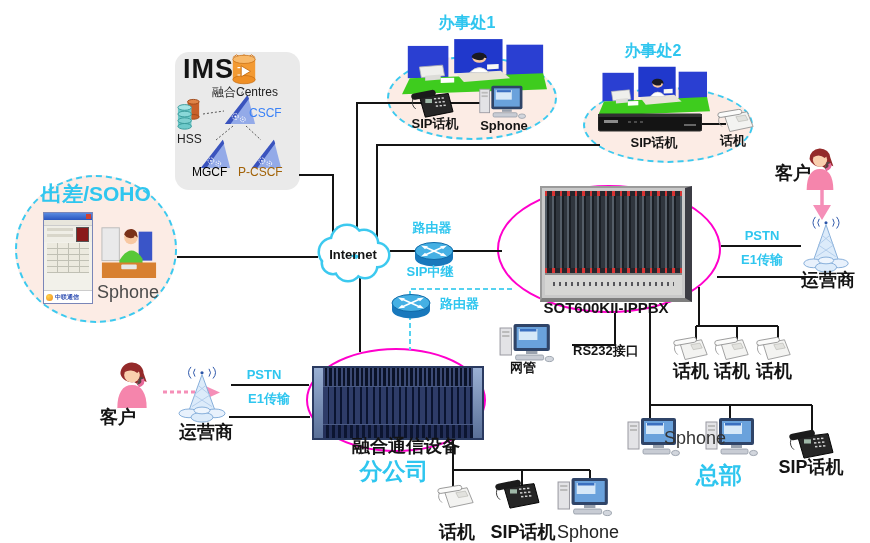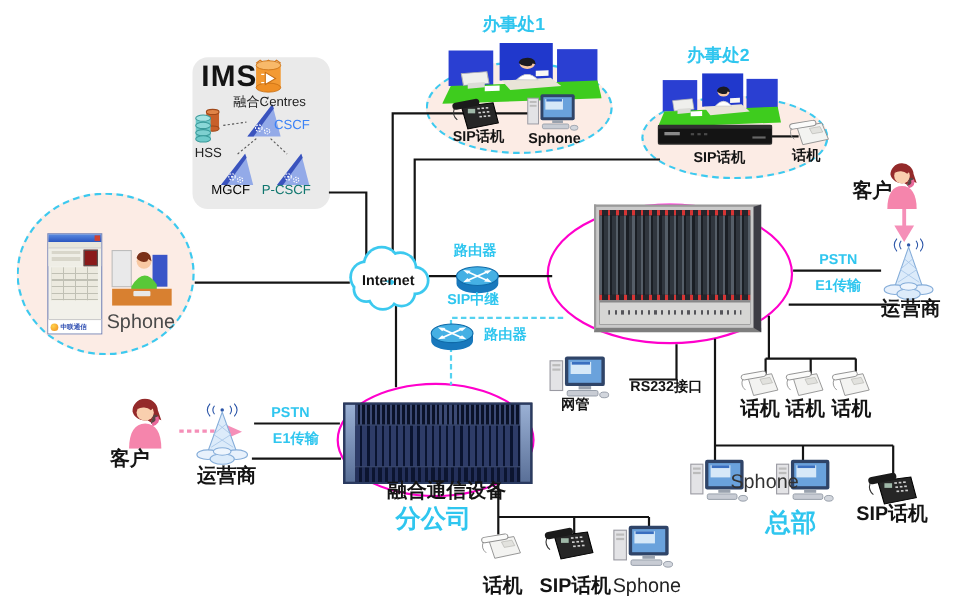--- a/index.html
+++ b/index.html
@@ -283,22 +283,23 @@
   <svg class="ic" style="left:199px;top:138px;width:33px;height:31px;">
       <use href="#sym-gear-tri"></use>
     </svg>
   <svg class="ic" style="left:250px;top:138px;width:33px;height:31px;">
       <use href="#sym-gear-tri"></use>
     </svg>
   <div class="lb s12" style="left:212px;top:86px;color:#222;">融合Centres</div>
   <div class="lb s12" style="left:249px;top:107px;color:#3b82f6;">CSCF</div>
   <div class="lb s12" style="left:177px;top:133px;color:#222;">HSS</div>
   <div class="lb s12" style="left:192px;top:166px;color:#000000;">MGCF</div>
-  <div class="lb s12" style="left:238px;top:166px;color:#0f766e;">P-CSCF</div>
-
+  <div class="lb s12" style="left:238px;top:166px;color:#a16207;">P-CSCF</div>
+
+  <div class="lb b cy s21 ctr" style="left:96px;top:182px;">出差/SOHO</div>
   <div class="sp">
     <div class="sp-title"></div>
     <div class="sp-menu"></div>
     <div class="sp-top">
       <div class="sp-bars"></div>
       <div class="sp-av"></div>
     </div>
     <div class="sp-grid"></div>
     <div class="sp-blank"></div>
     <div class="sp-foot">
@@ -349,20 +350,21 @@
   <div class="lb b cy s13" style="left:440px;top:297px;">路由器</div>
 
   <div class="pbx-dev">
     <div class="pbx-inner">
       <div class="pbx-led"></div>
       <div class="pbx-cards"></div>
       <div class="pbx-led"></div>
       <div class="pbx-base"></div>
     </div>
   </div>
+  <div class="lb b s15 ctr" style="left:606px;top:300px;">SOT600KII-IPPBX</div>
 
   <svg class="ic" style="left:498px;top:322px;width:56px;height:46px;">
       <use href="#sym-computer"></use>
     </svg>
   <div class="lb b s13" style="left:510px;top:361px;">网管</div>
   <div class="lb b s13" style="left:573px;top:344px;">RS232接口</div>
 
   <svg class="ic" style="left:800px;top:148px;width:40px;height:42px;">
       <use href="#sym-customer"></use>
     </svg>

